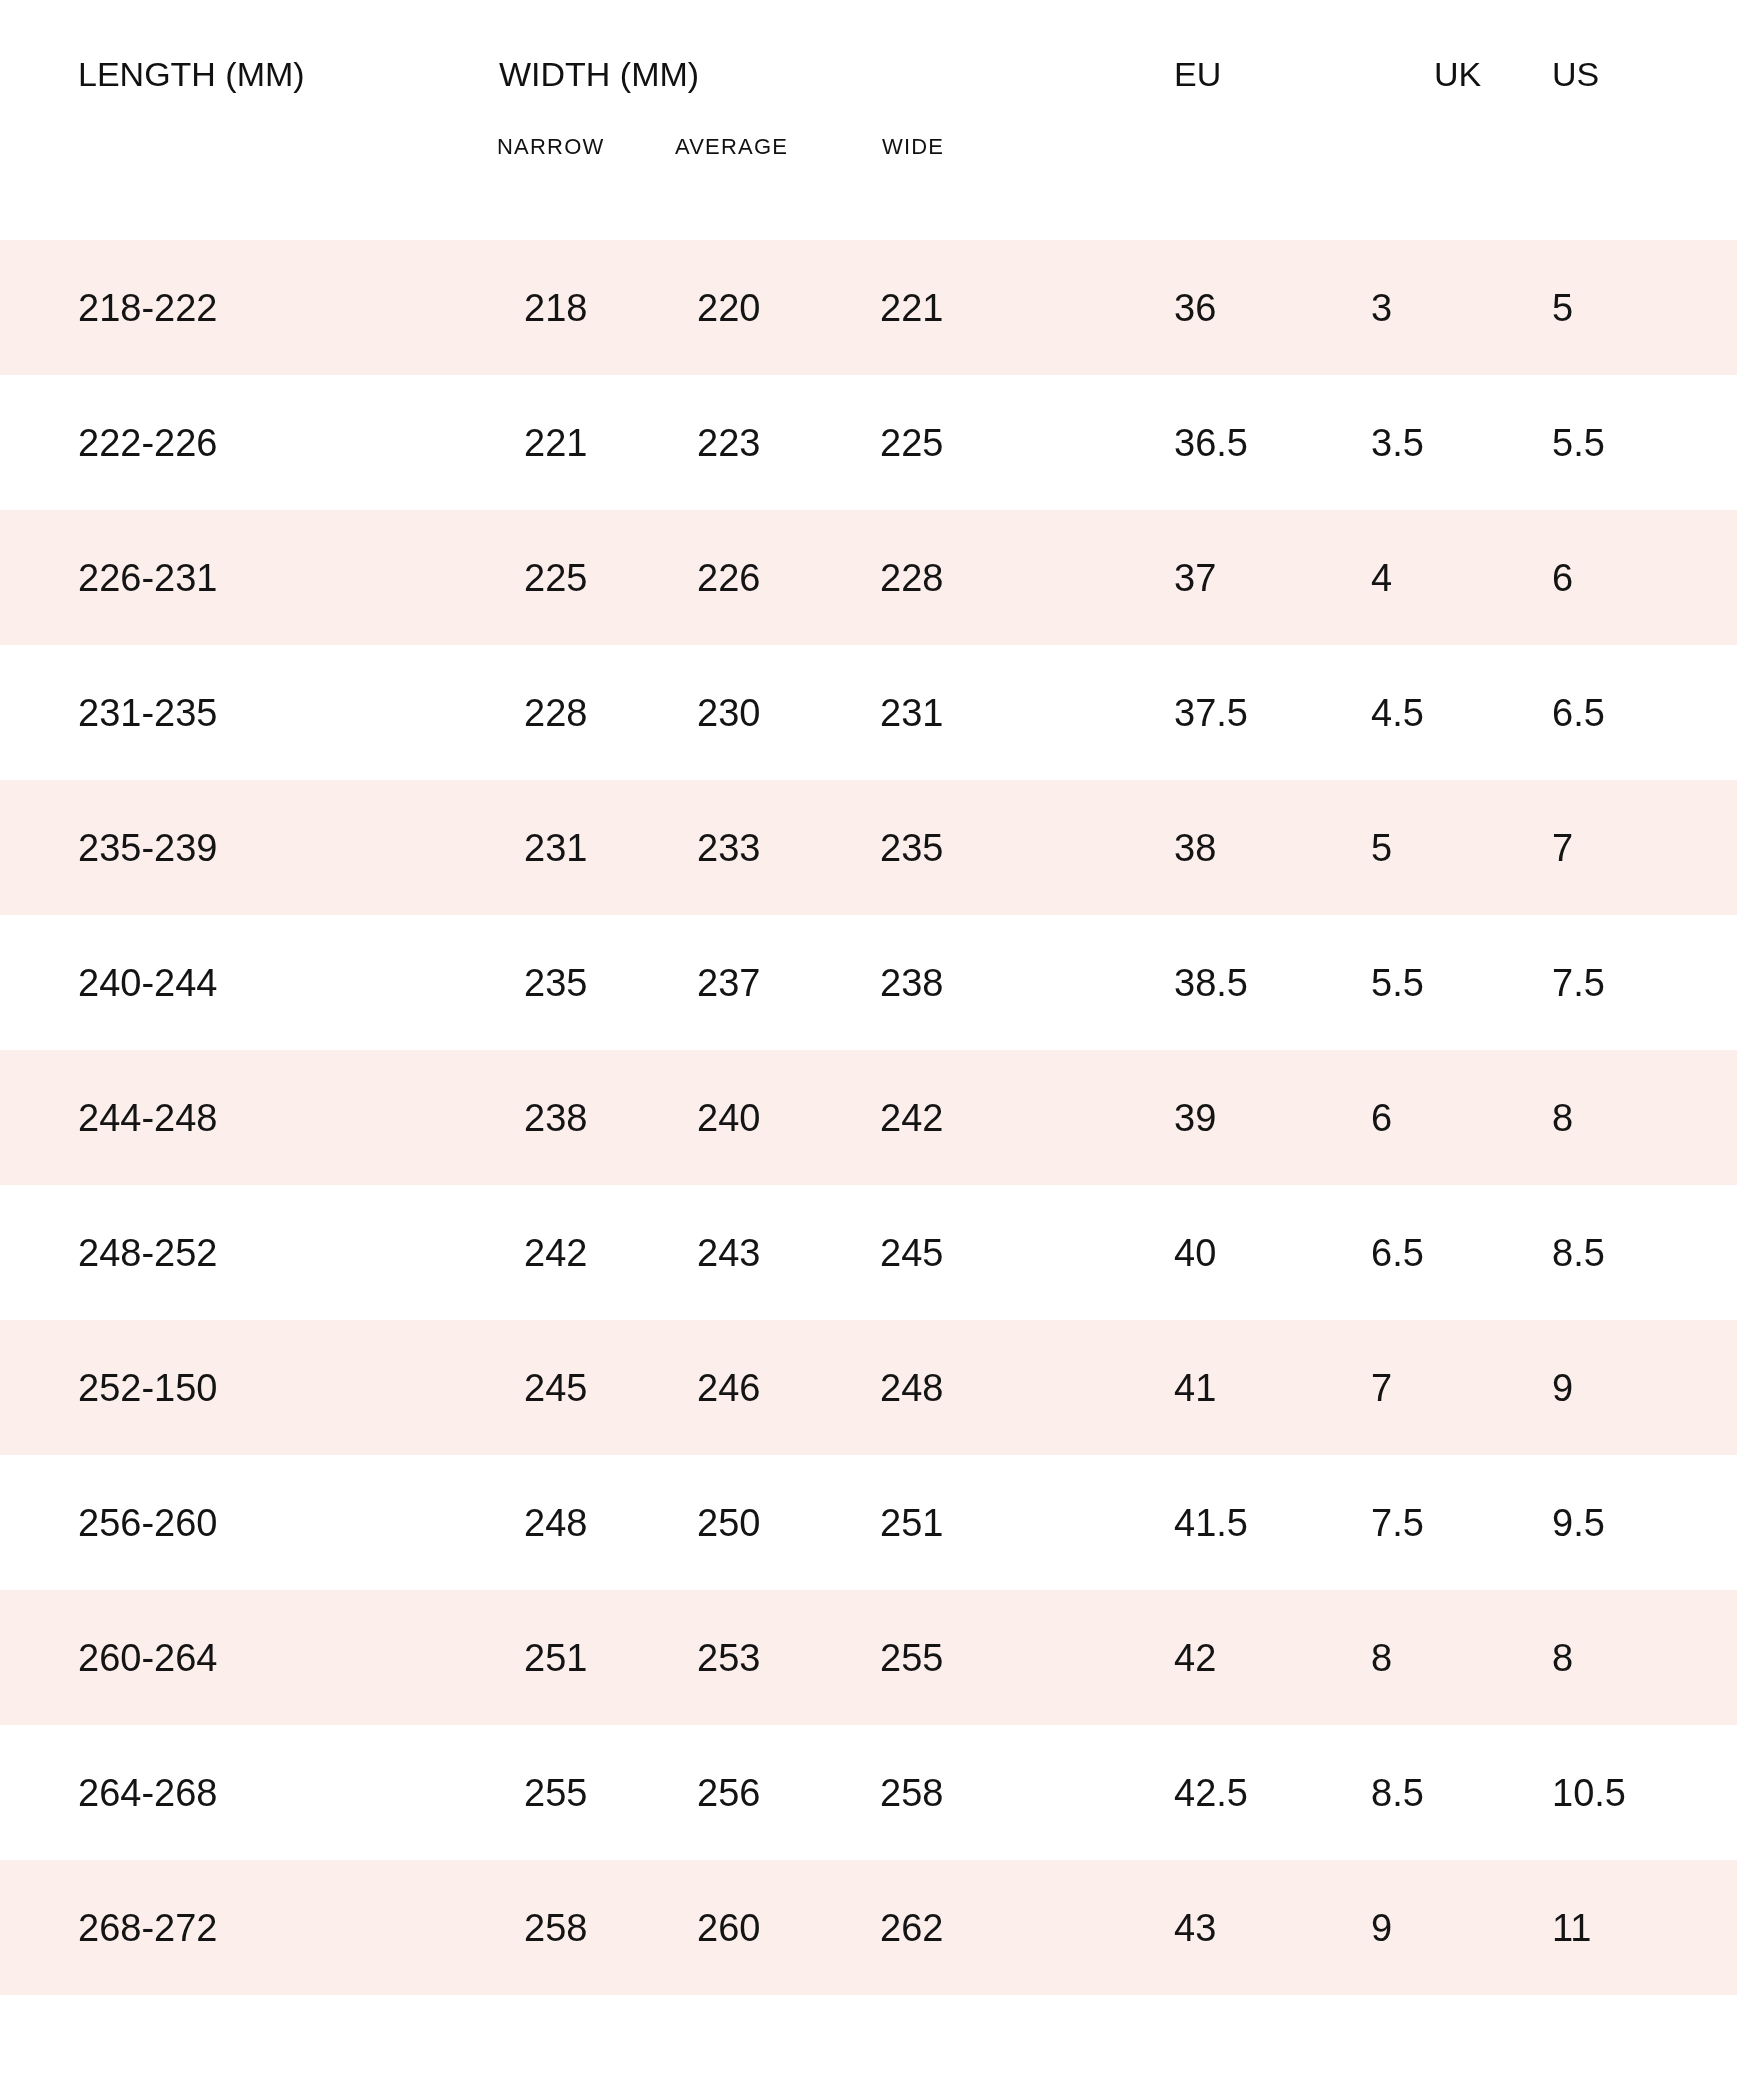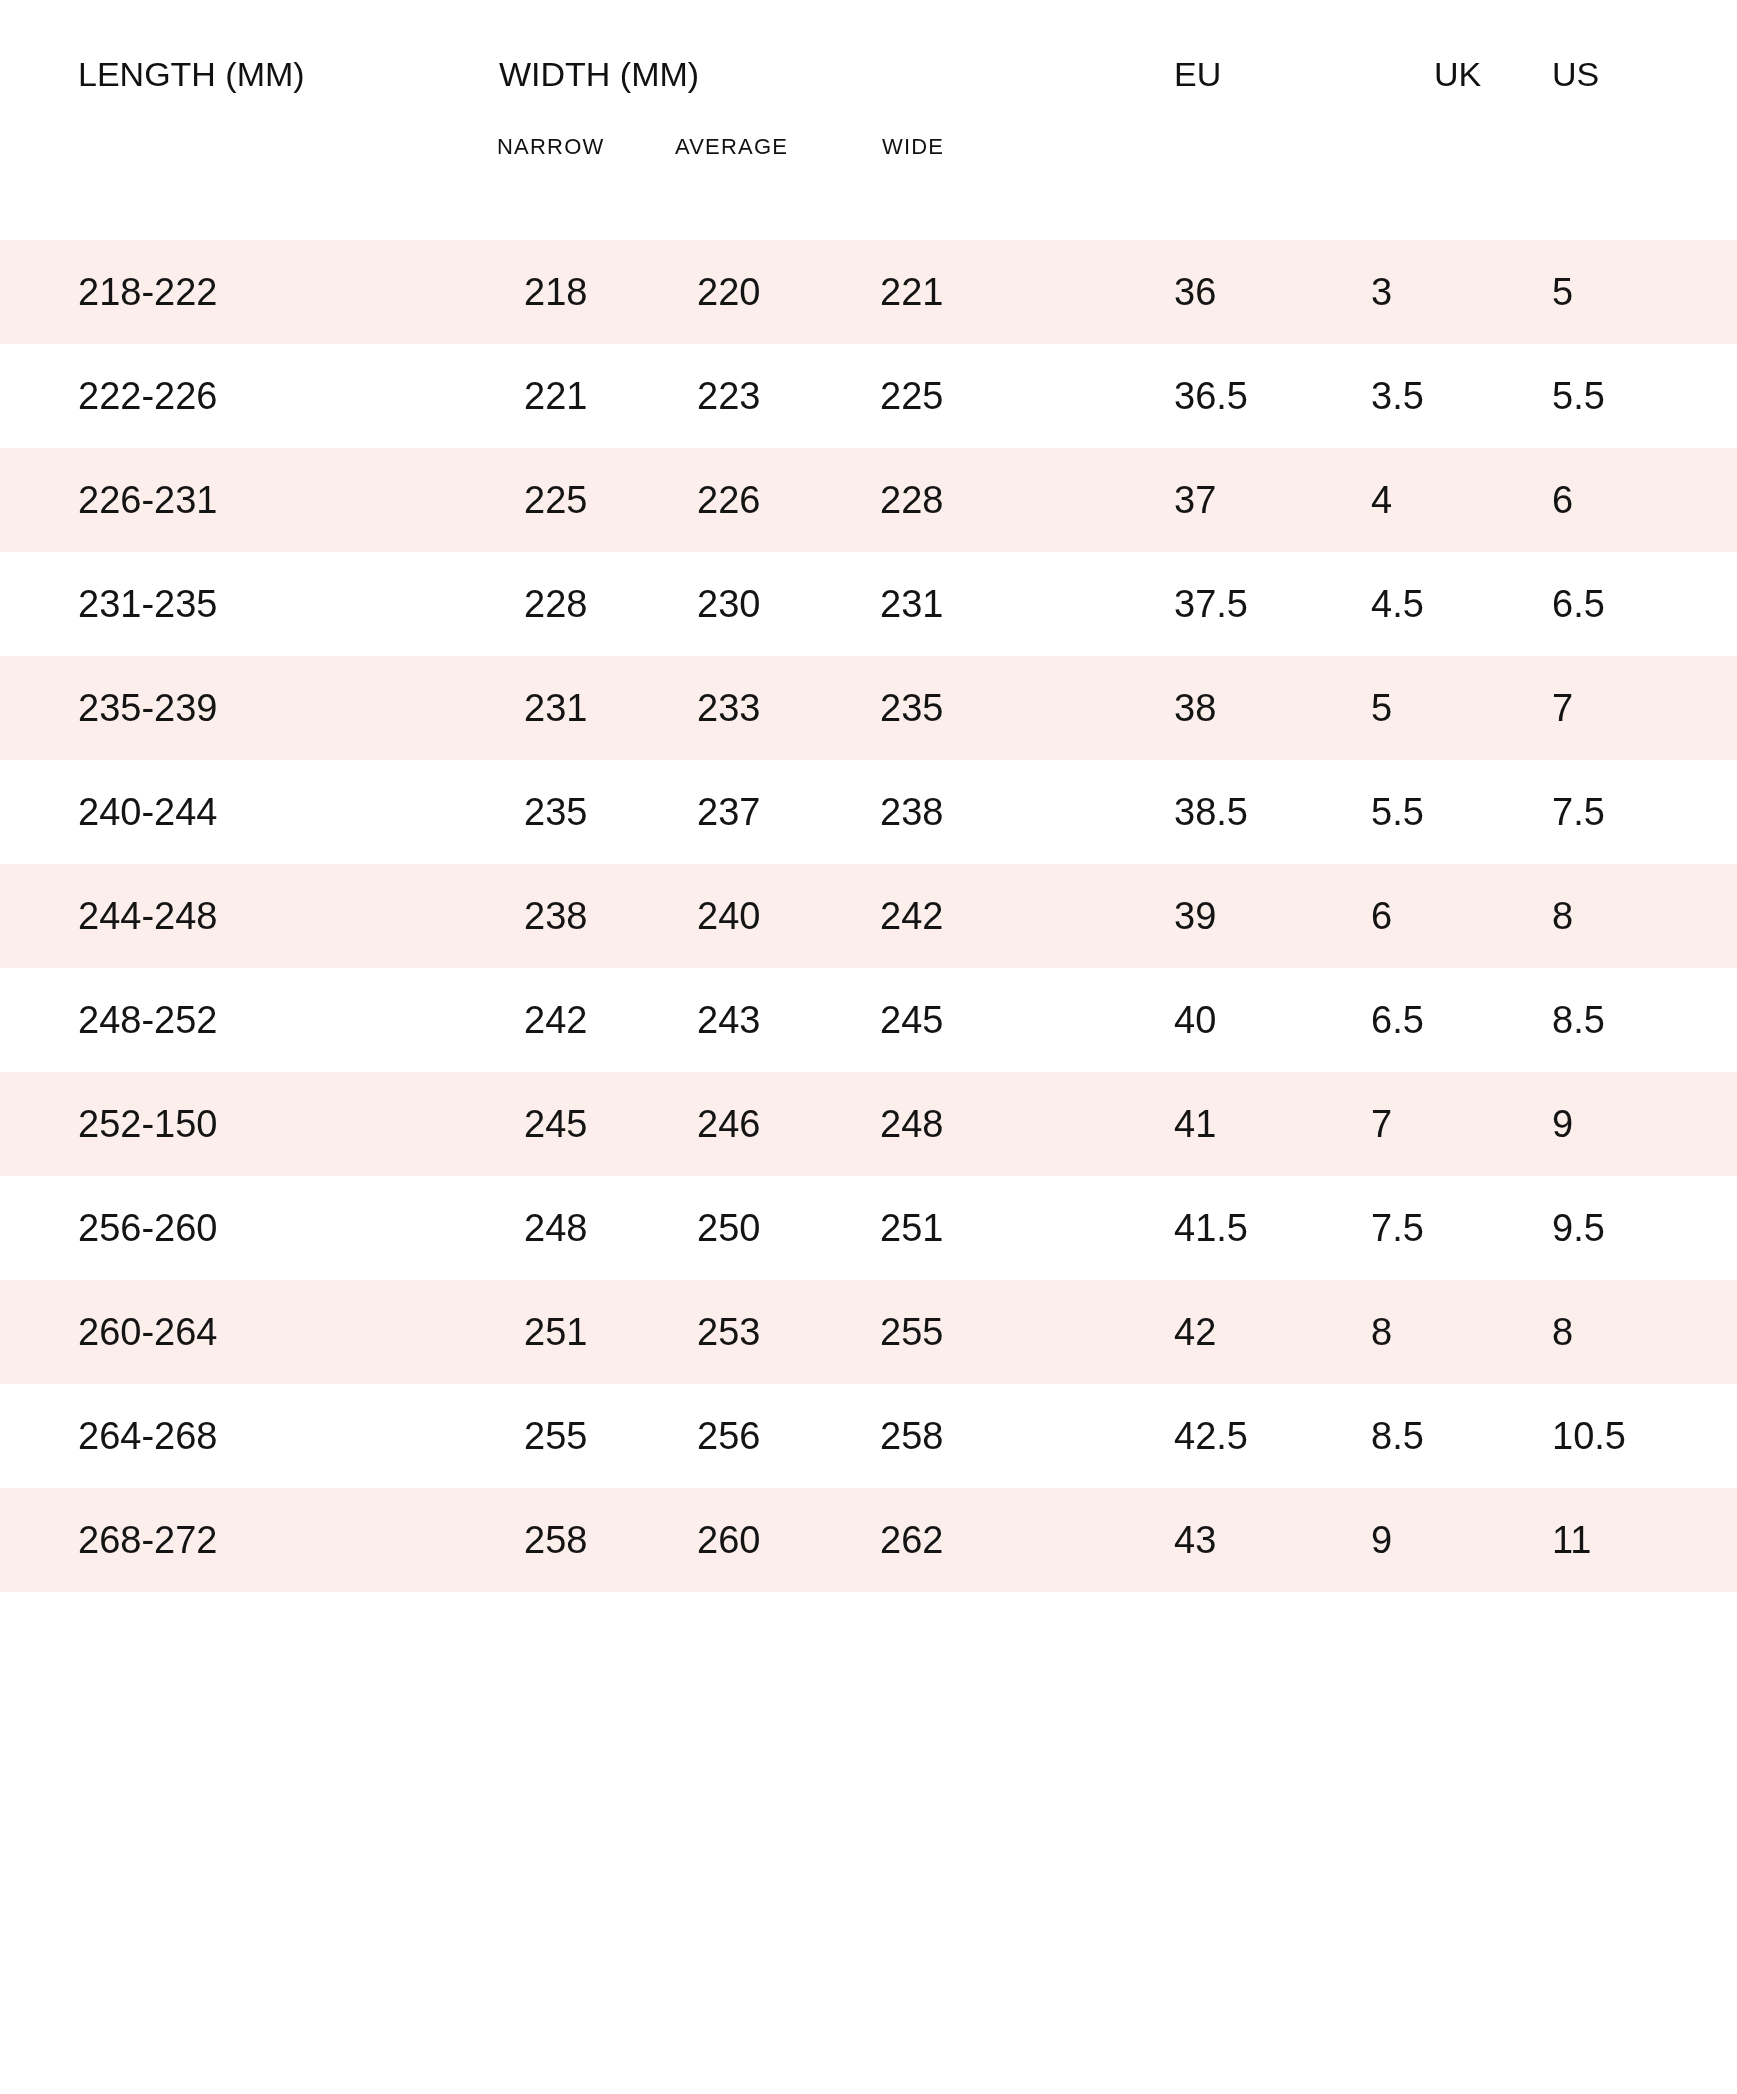--- a/index.html
+++ b/index.html
@@ -74,21 +74,21 @@
   .c-eu      { left: 1174px; }
   .c-uk      { left: 1434px; }
   .c-us      { left: 1552px; }
 
   .s-narrow  { left: 497px; }
   .s-average { left: 675px; }
   .s-wide    { left: 882px; }
 
   
   .row {
-    height: 104px;
+    height: 135px;
     position: relative;
   }
   .row.alt { background: #fbeeeb; }
   .row.plain { background: #ffffff; }
   .cell {
     position: absolute;
     top: 50%;
     transform: translateY(-50%);
     font-size: 38px;
     font-weight: 400;

